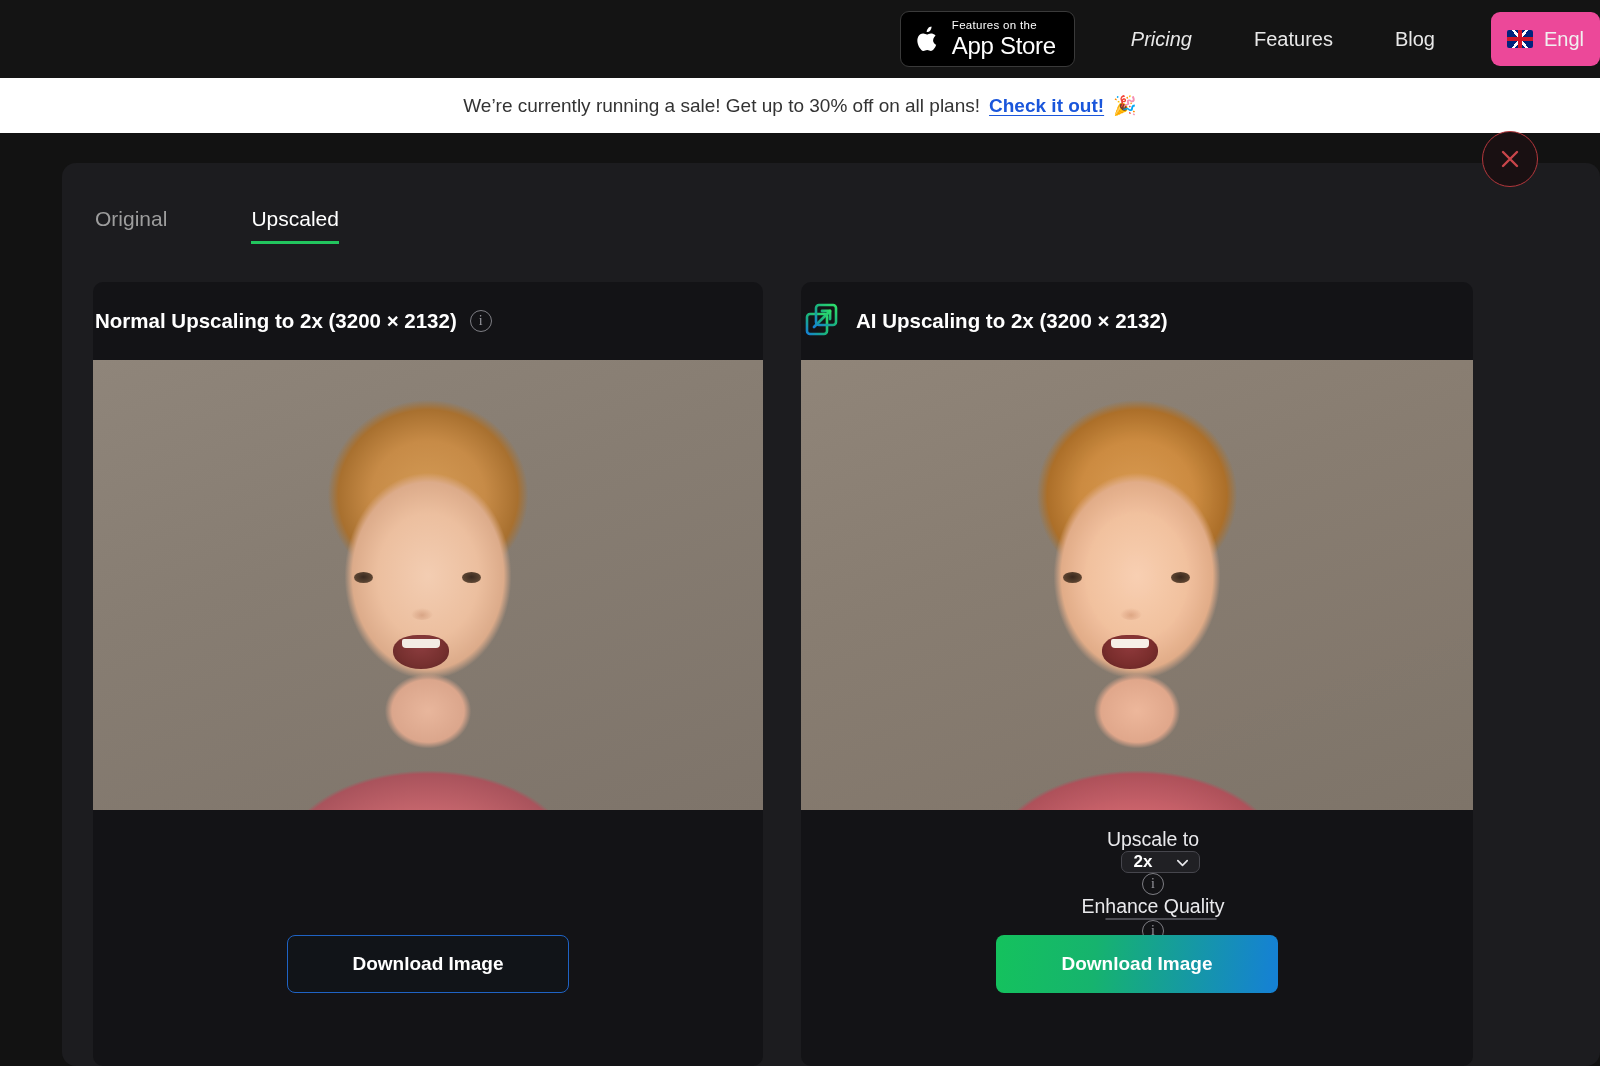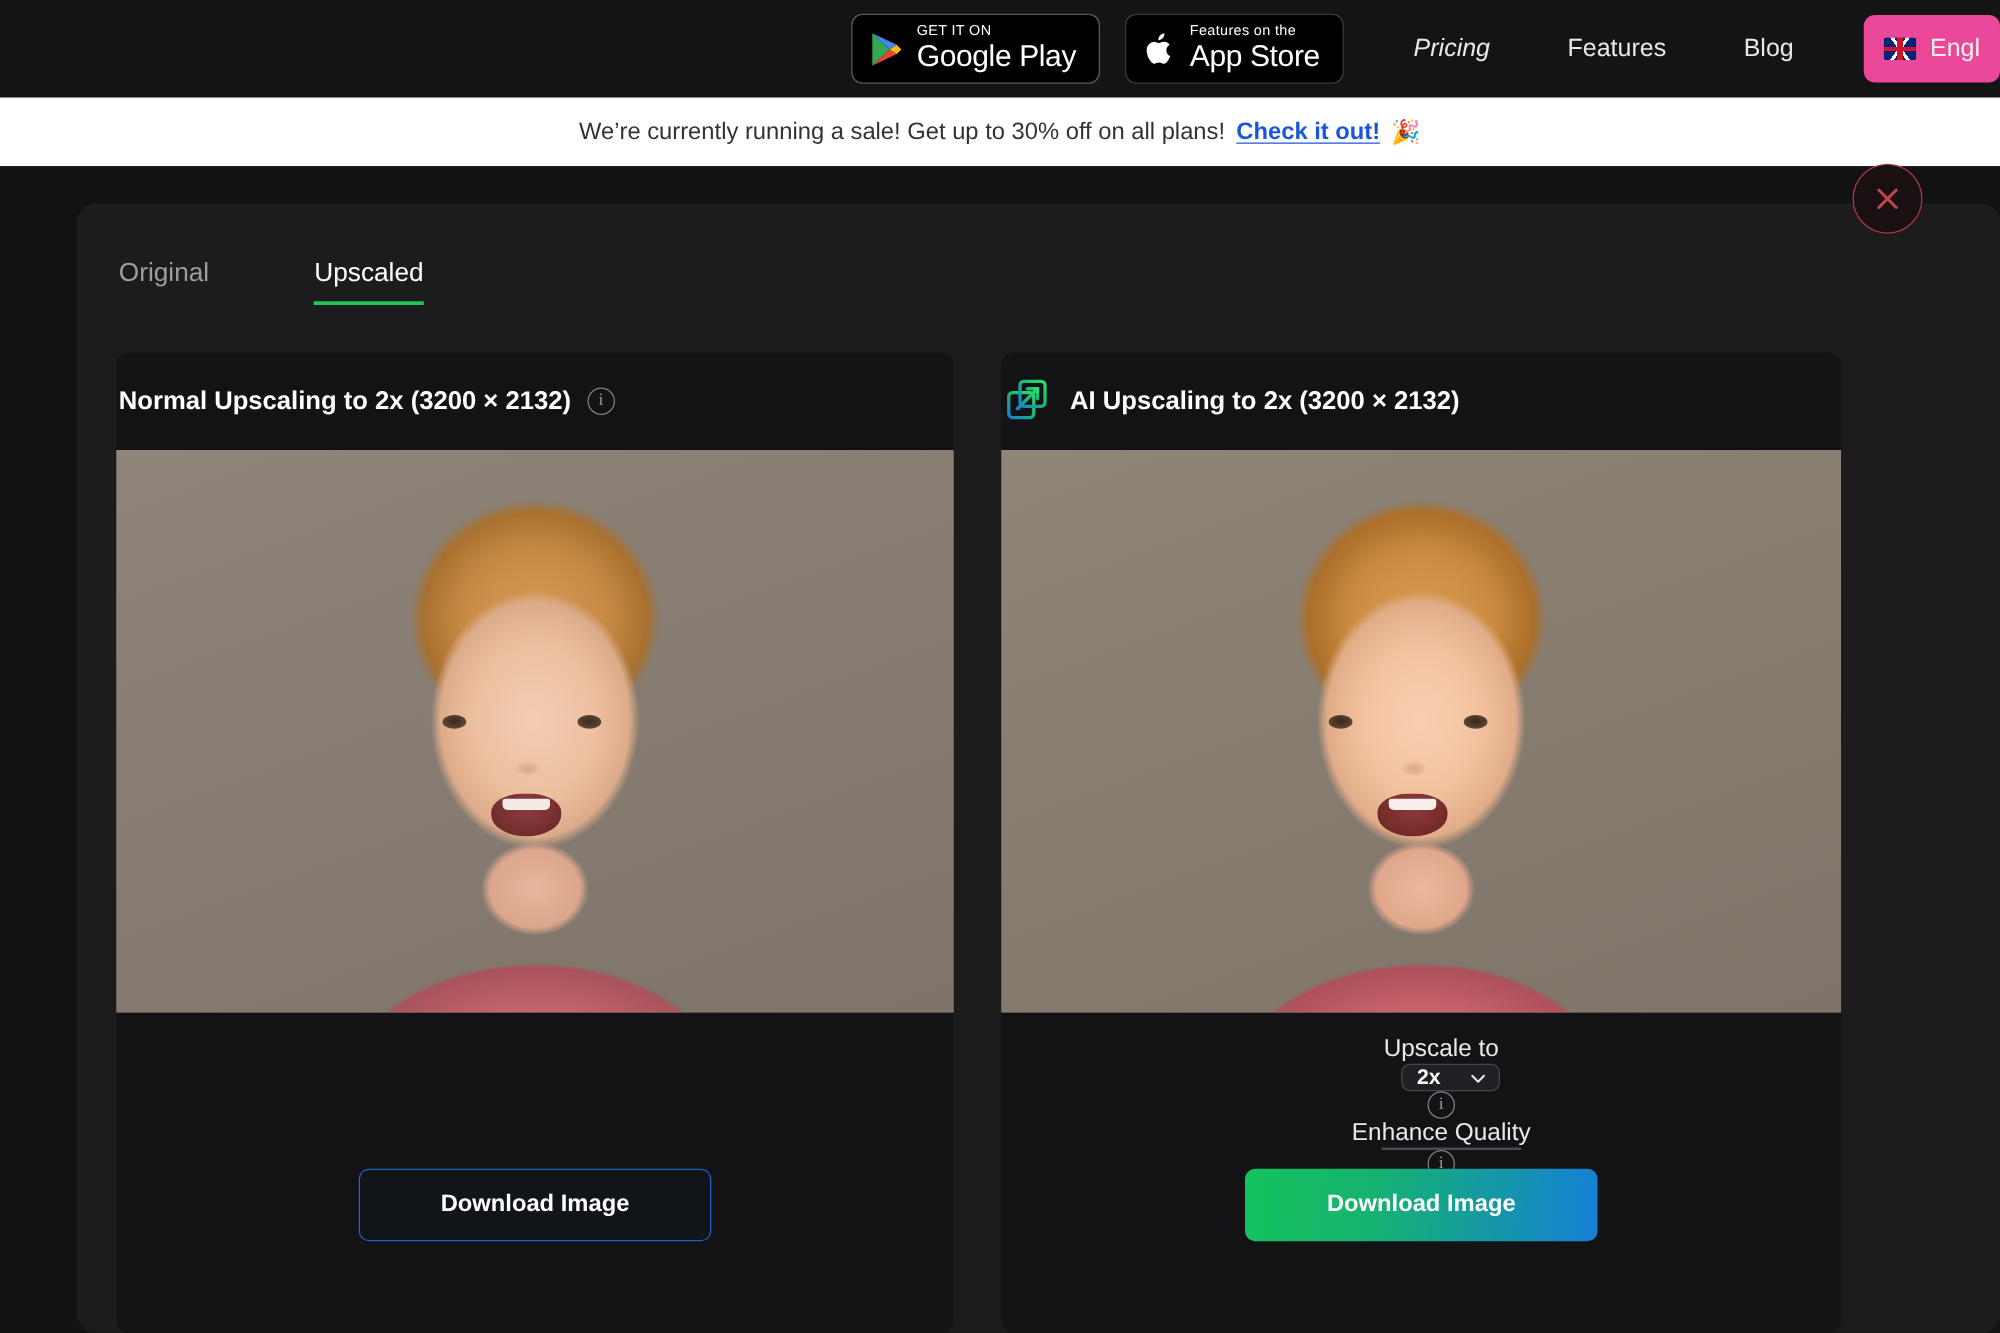--- a/index.html
+++ b/index.html
@@ -265,32 +265,20 @@
   .dl-right {
     top: 653px; width: 282px;
     background: linear-gradient(95deg, #14c25d 0%, #16b36e 35%, #1580d6 100%);
   }
 </style>
 </head>
 <body>
 
 <div class="topnav">
 
-  <div class="store-badge">
-    <svg class="gp-icon" viewBox="0 0 28 30">
-      <polygon points="2,1 17,15 2,29" fill="#34a853"></polygon>
-      <polygon points="2,1 17,15 23,11" fill="#4285f4"></polygon>
-      <polygon points="2,29 17,15 23,19" fill="#ea4335"></polygon>
-      <polygon points="17,15 23,11 27,15 23,19" fill="#fbbc04"></polygon>
-    </svg>
-    <span class="badge-text">
-      <span class="badge-small">GET IT ON</span>
-      <span class="badge-big">Google Play</span>
-    </span>
-  </div>
 
   <div class="store-badge apple">
     <svg class="apple-icon" viewBox="0 0 26 31">
       <path fill="#fff" d="M18.1 16.3c0-3 2.4-4.5 2.5-4.6-1.4-2-3.5-2.3-4.3-2.3-1.8-.2-3.5 1.1-4.4 1.1-.9 0-2.3-1.1-3.8-1-2 .1-3.8 1.1-4.8 2.9-2 3.5-.5 8.8 1.5 11.6 1 1.4 2.1 3 3.6 2.9 1.5-.1 2-.9 3.8-.9s2.3.9 3.8.9c1.6 0 2.6-1.4 3.6-2.8 1.1-1.6 1.6-3.2 1.6-3.3-.1 0-3.1-1.2-3.1-4.5zM15.3 6.4c.8-1 1.4-2.4 1.2-3.8-1.2.1-2.7.8-3.5 1.8-.8.9-1.5 2.3-1.3 3.7 1.3.1 2.7-.7 3.6-1.7z"></path>
     </svg>
     <span class="badge-text">
       <span class="badge-small">Features on the</span>
       <span class="badge-big">App Store</span>
     </span>
   </div>

